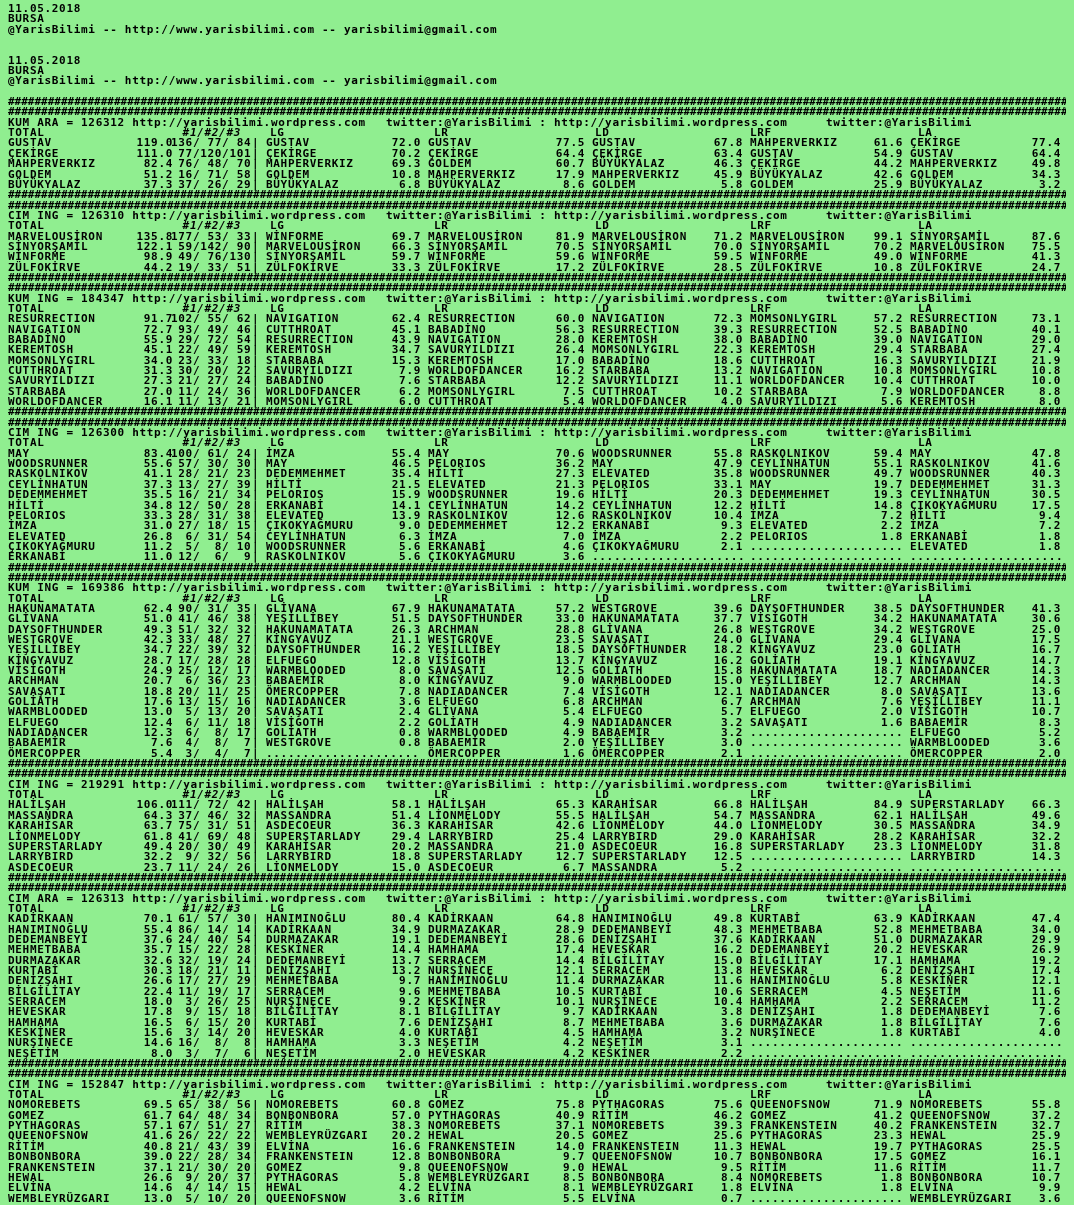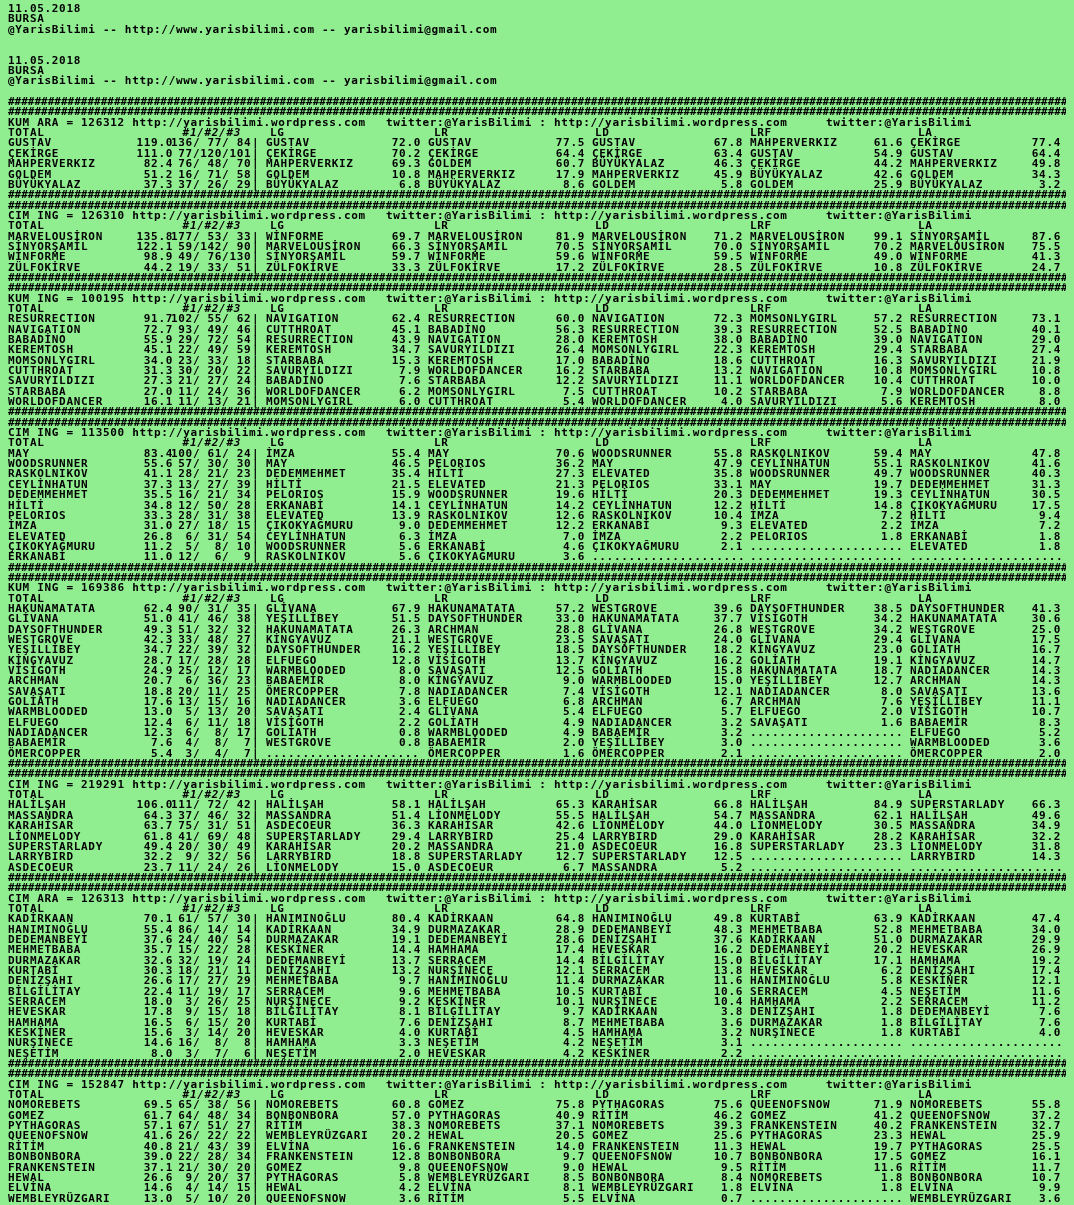--- a/index.html
+++ b/index.html
@@ -58,34 +58,34 @@
       <div class="line"><span class="a sep-text">################################################################################################################################################################</span></div>
       <div class="line"><span class="a sep-text">################################################################################################################################################################</span></div>
       <div class="line"><span class="a t1">CIM ING = 126310 http://yarisbilimi.wordpress.com</span><span class="a t2">twitter:@YarisBilimi : http://yarisbilimi.wordpress.com</span><span class="a t3">twitter:@YarisBilimi</span></div>
       <div class="line"><span class="a h-total">TOTAL</span><span class="a h-rank">#1/#2/#3</span><span class="a h-g0">LG</span><span class="a h-g1">LR</span><span class="a h-g2">LD</span><span class="a h-g3">LRF</span><span class="a h-g4">LA</span></div>
       <div class="line"><span class="a name1">MARVELOUSİRON</span><span class="a val1 num">135.8</span><span class="a rank">177/ 53/ 33</span><span class="a pipe">|</span><span class="a g0n">WİNFORME</span><span class="a g0v num">69.7</span><span class="a g1n">MARVELOUSİRON</span><span class="a g1v num">81.9</span><span class="a g2n">MARVELOUSİRON</span><span class="a g2v num">71.2</span><span class="a g3n">MARVELOUSİRON</span><span class="a g3v num">99.1</span><span class="a g4n">SİNYORŞAMİL</span><span class="a g4v num">87.6</span></div>
       <div class="line"><span class="a name1">SİNYORŞAMİL</span><span class="a val1 num">122.1</span><span class="a rank"> 59/142/ 90</span><span class="a pipe">|</span><span class="a g0n">MARVELOUSİRON</span><span class="a g0v num">66.3</span><span class="a g1n">SİNYORŞAMİL</span><span class="a g1v num">70.5</span><span class="a g2n">SİNYORŞAMİL</span><span class="a g2v num">70.0</span><span class="a g3n">SİNYORŞAMİL</span><span class="a g3v num">70.2</span><span class="a g4n">MARVELOUSİRON</span><span class="a g4v num">75.5</span></div>
       <div class="line"><span class="a name1">WİNFORME</span><span class="a val1 num">98.9</span><span class="a rank"> 49/ 76/130</span><span class="a pipe">|</span><span class="a g0n">SİNYORŞAMİL</span><span class="a g0v num">59.7</span><span class="a g1n">WİNFORME</span><span class="a g1v num">59.6</span><span class="a g2n">WİNFORME</span><span class="a g2v num">59.5</span><span class="a g3n">WİNFORME</span><span class="a g3v num">49.0</span><span class="a g4n">WİNFORME</span><span class="a g4v num">41.3</span></div>
       <div class="line"><span class="a name1">ZÜLFOKİRVE</span><span class="a val1 num">44.2</span><span class="a rank"> 19/ 33/ 51</span><span class="a pipe">|</span><span class="a g0n">ZÜLFOKİRVE</span><span class="a g0v num">33.3</span><span class="a g1n">ZÜLFOKİRVE</span><span class="a g1v num">17.2</span><span class="a g2n">ZÜLFOKİRVE</span><span class="a g2v num">28.5</span><span class="a g3n">ZÜLFOKİRVE</span><span class="a g3v num">10.8</span><span class="a g4n">ZÜLFOKİRVE</span><span class="a g4v num">24.7</span></div>
       <div class="line"><span class="a sep-text">################################################################################################################################################################</span></div>
       <div class="line"><span class="a sep-text">################################################################################################################################################################</span></div>
-      <div class="line"><span class="a t1">KUM ING = 100195 http://yarisbilimi.wordpress.com</span><span class="a t2">twitter:@YarisBilimi : http://yarisbilimi.wordpress.com</span><span class="a t3">twitter:@YarisBilimi</span></div>
+      <div class="line"><span class="a t1">KUM ING = 184347 http://yarisbilimi.wordpress.com</span><span class="a t2">twitter:@YarisBilimi : http://yarisbilimi.wordpress.com</span><span class="a t3">twitter:@YarisBilimi</span></div>
       <div class="line"><span class="a h-total">TOTAL</span><span class="a h-rank">#1/#2/#3</span><span class="a h-g0">LG</span><span class="a h-g1">LR</span><span class="a h-g2">LD</span><span class="a h-g3">LRF</span><span class="a h-g4">LA</span></div>
       <div class="line"><span class="a name1">RESURRECTION</span><span class="a val1 num">91.7</span><span class="a rank">102/ 55/ 62</span><span class="a pipe">|</span><span class="a g0n">NAVIGATION</span><span class="a g0v num">62.4</span><span class="a g1n">RESURRECTION</span><span class="a g1v num">60.0</span><span class="a g2n">NAVIGATION</span><span class="a g2v num">72.3</span><span class="a g3n">MOMSONLYGIRL</span><span class="a g3v num">57.2</span><span class="a g4n">RESURRECTION</span><span class="a g4v num">73.1</span></div>
       <div class="line"><span class="a name1">NAVIGATION</span><span class="a val1 num">72.7</span><span class="a rank"> 93/ 49/ 46</span><span class="a pipe">|</span><span class="a g0n">CUTTHROAT</span><span class="a g0v num">45.1</span><span class="a g1n">BABADİNO</span><span class="a g1v num">56.3</span><span class="a g2n">RESURRECTION</span><span class="a g2v num">39.3</span><span class="a g3n">RESURRECTION</span><span class="a g3v num">52.5</span><span class="a g4n">BABADİNO</span><span class="a g4v num">40.1</span></div>
       <div class="line"><span class="a name1">BABADİNO</span><span class="a val1 num">55.9</span><span class="a rank"> 29/ 72/ 54</span><span class="a pipe">|</span><span class="a g0n">RESURRECTION</span><span class="a g0v num">43.9</span><span class="a g1n">NAVIGATION</span><span class="a g1v num">28.0</span><span class="a g2n">KEREMTOSH</span><span class="a g2v num">38.0</span><span class="a g3n">BABADİNO</span><span class="a g3v num">39.0</span><span class="a g4n">NAVIGATION</span><span class="a g4v num">29.0</span></div>
       <div class="line"><span class="a name1">KEREMTOSH</span><span class="a val1 num">45.1</span><span class="a rank"> 22/ 49/ 59</span><span class="a pipe">|</span><span class="a g0n">KEREMTOSH</span><span class="a g0v num">34.7</span><span class="a g1n">SAVURYILDIZI</span><span class="a g1v num">26.4</span><span class="a g2n">MOMSONLYGIRL</span><span class="a g2v num">22.3</span><span class="a g3n">KEREMTOSH</span><span class="a g3v num">29.4</span><span class="a g4n">STARBABA</span><span class="a g4v num">27.4</span></div>
       <div class="line"><span class="a name1">MOMSONLYGIRL</span><span class="a val1 num">34.0</span><span class="a rank"> 23/ 33/ 18</span><span class="a pipe">|</span><span class="a g0n">STARBABA</span><span class="a g0v num">15.3</span><span class="a g1n">KEREMTOSH</span><span class="a g1v num">17.0</span><span class="a g2n">BABADİNO</span><span class="a g2v num">18.6</span><span class="a g3n">CUTTHROAT</span><span class="a g3v num">16.3</span><span class="a g4n">SAVURYILDIZI</span><span class="a g4v num">21.9</span></div>
       <div class="line"><span class="a name1">CUTTHROAT</span><span class="a val1 num">31.3</span><span class="a rank"> 30/ 20/ 22</span><span class="a pipe">|</span><span class="a g0n">SAVURYILDIZI</span><span class="a g0v num">7.9</span><span class="a g1n">WORLDOFDANCER</span><span class="a g1v num">16.2</span><span class="a g2n">STARBABA</span><span class="a g2v num">13.2</span><span class="a g3n">NAVIGATION</span><span class="a g3v num">10.8</span><span class="a g4n">MOMSONLYGIRL</span><span class="a g4v num">10.8</span></div>
       <div class="line"><span class="a name1">SAVURYILDIZI</span><span class="a val1 num">27.3</span><span class="a rank"> 21/ 27/ 24</span><span class="a pipe">|</span><span class="a g0n">BABADİNO</span><span class="a g0v num">7.6</span><span class="a g1n">STARBABA</span><span class="a g1v num">12.2</span><span class="a g2n">SAVURYILDIZI</span><span class="a g2v num">11.1</span><span class="a g3n">WORLDOFDANCER</span><span class="a g3v num">10.4</span><span class="a g4n">CUTTHROAT</span><span class="a g4v num">10.0</span></div>
       <div class="line"><span class="a name1">STARBABA</span><span class="a val1 num">27.0</span><span class="a rank"> 11/ 24/ 36</span><span class="a pipe">|</span><span class="a g0n">WORLDOFDANCER</span><span class="a g0v num">6.2</span><span class="a g1n">MOMSONLYGIRL</span><span class="a g1v num">7.5</span><span class="a g2n">CUTTHROAT</span><span class="a g2v num">10.2</span><span class="a g3n">STARBABA</span><span class="a g3v num">7.9</span><span class="a g4n">WORLDOFDANCER</span><span class="a g4v num">8.8</span></div>
       <div class="line"><span class="a name1">WORLDOFDANCER</span><span class="a val1 num">16.1</span><span class="a rank"> 11/ 13/ 21</span><span class="a pipe">|</span><span class="a g0n">MOMSONLYGIRL</span><span class="a g0v num">6.0</span><span class="a g1n">CUTTHROAT</span><span class="a g1v num">5.4</span><span class="a g2n">WORLDOFDANCER</span><span class="a g2v num">4.0</span><span class="a g3n">SAVURYILDIZI</span><span class="a g3v num">5.6</span><span class="a g4n">KEREMTOSH</span><span class="a g4v num">8.0</span></div>
       <div class="line"><span class="a sep-text">################################################################################################################################################################</span></div>
       <div class="line"><span class="a sep-text">################################################################################################################################################################</span></div>
-      <div class="line"><span class="a t1">CIM ING = 113500 http://yarisbilimi.wordpress.com</span><span class="a t2">twitter:@YarisBilimi : http://yarisbilimi.wordpress.com</span><span class="a t3">twitter:@YarisBilimi</span></div>
+      <div class="line"><span class="a t1">CIM ING = 126300 http://yarisbilimi.wordpress.com</span><span class="a t2">twitter:@YarisBilimi : http://yarisbilimi.wordpress.com</span><span class="a t3">twitter:@YarisBilimi</span></div>
       <div class="line"><span class="a h-total">TOTAL</span><span class="a h-rank">#1/#2/#3</span><span class="a h-g0">LG</span><span class="a h-g1">LR</span><span class="a h-g2">LD</span><span class="a h-g3">LRF</span><span class="a h-g4">LA</span></div>
       <div class="line"><span class="a name1">MAY</span><span class="a val1 num">83.4</span><span class="a rank">100/ 61/ 24</span><span class="a pipe">|</span><span class="a g0n">İMZA</span><span class="a g0v num">55.4</span><span class="a g1n">MAY</span><span class="a g1v num">70.6</span><span class="a g2n">WOODSRUNNER</span><span class="a g2v num">55.8</span><span class="a g3n">RASKOLNIKOV</span><span class="a g3v num">59.4</span><span class="a g4n">MAY</span><span class="a g4v num">47.8</span></div>
       <div class="line"><span class="a name1">WOODSRUNNER</span><span class="a val1 num">55.6</span><span class="a rank"> 57/ 30/ 30</span><span class="a pipe">|</span><span class="a g0n">MAY</span><span class="a g0v num">46.5</span><span class="a g1n">PELORIOS</span><span class="a g1v num">36.2</span><span class="a g2n">MAY</span><span class="a g2v num">47.9</span><span class="a g3n">CEYLİNHATUN</span><span class="a g3v num">55.1</span><span class="a g4n">RASKOLNIKOV</span><span class="a g4v num">41.6</span></div>
       <div class="line"><span class="a name1">RASKOLNIKOV</span><span class="a val1 num">41.1</span><span class="a rank"> 28/ 21/ 23</span><span class="a pipe">|</span><span class="a g0n">DEDEMMEHMET</span><span class="a g0v num">35.4</span><span class="a g1n">HİLTİ</span><span class="a g1v num">27.3</span><span class="a g2n">ELEVATED</span><span class="a g2v num">35.8</span><span class="a g3n">WOODSRUNNER</span><span class="a g3v num">49.7</span><span class="a g4n">WOODSRUNNER</span><span class="a g4v num">40.3</span></div>
       <div class="line"><span class="a name1">CEYLİNHATUN</span><span class="a val1 num">37.3</span><span class="a rank"> 13/ 27/ 39</span><span class="a pipe">|</span><span class="a g0n">HİLTİ</span><span class="a g0v num">21.5</span><span class="a g1n">ELEVATED</span><span class="a g1v num">21.3</span><span class="a g2n">PELORIOS</span><span class="a g2v num">33.1</span><span class="a g3n">MAY</span><span class="a g3v num">19.7</span><span class="a g4n">DEDEMMEHMET</span><span class="a g4v num">31.3</span></div>
       <div class="line"><span class="a name1">DEDEMMEHMET</span><span class="a val1 num">35.5</span><span class="a rank"> 16/ 21/ 34</span><span class="a pipe">|</span><span class="a g0n">PELORIOS</span><span class="a g0v num">15.9</span><span class="a g1n">WOODSRUNNER</span><span class="a g1v num">19.6</span><span class="a g2n">HİLTİ</span><span class="a g2v num">20.3</span><span class="a g3n">DEDEMMEHMET</span><span class="a g3v num">19.3</span><span class="a g4n">CEYLİNHATUN</span><span class="a g4v num">30.5</span></div>
       <div class="line"><span class="a name1">HİLTİ</span><span class="a val1 num">34.8</span><span class="a rank"> 12/ 50/ 28</span><span class="a pipe">|</span><span class="a g0n">ERKANABİ</span><span class="a g0v num">14.1</span><span class="a g1n">CEYLİNHATUN</span><span class="a g1v num">14.2</span><span class="a g2n">CEYLİNHATUN</span><span class="a g2v num">12.2</span><span class="a g3n">HİLTİ</span><span class="a g3v num">14.8</span><span class="a g4n">ÇIKOKYAĞMURU</span><span class="a g4v num">17.5</span></div>
       <div class="line"><span class="a name1">PELORIOS</span><span class="a val1 num">33.3</span><span class="a rank"> 28/ 31/ 38</span><span class="a pipe">|</span><span class="a g0n">ELEVATED</span><span class="a g0v num">13.9</span><span class="a g1n">RASKOLNIKOV</span><span class="a g1v num">12.6</span><span class="a g2n">RASKOLNIKOV</span><span class="a g2v num">10.4</span><span class="a g3n">İMZA</span><span class="a g3v num">7.2</span><span class="a g4n">HİLTİ</span><span class="a g4v num">9.4</span></div>
       <div class="line"><span class="a name1">İMZA</span><span class="a val1 num">31.0</span><span class="a rank"> 27/ 18/ 15</span><span class="a pipe">|</span><span class="a g0n">ÇIKOKYAĞMURU</span><span class="a g0v num">9.0</span><span class="a g1n">DEDEMMEHMET</span><span class="a g1v num">12.2</span><span class="a g2n">ERKANABİ</span><span class="a g2v num">9.3</span><span class="a g3n">ELEVATED</span><span class="a g3v num">2.2</span><span class="a g4n">İMZA</span><span class="a g4v num">7.2</span></div>
       <div class="line"><span class="a name1">ELEVATED</span><span class="a val1 num">26.8</span><span class="a rank">  6/ 31/ 54</span><span class="a pipe">|</span><span class="a g0n">CEYLİNHATUN</span><span class="a g0v num">6.3</span><span class="a g1n">İMZA</span><span class="a g1v num">7.0</span><span class="a g2n">İMZA</span><span class="a g2v num">2.2</span><span class="a g3n">PELORIOS</span><span class="a g3v num">1.8</span><span class="a g4n">ERKANABİ</span><span class="a g4v num">1.8</span></div>

